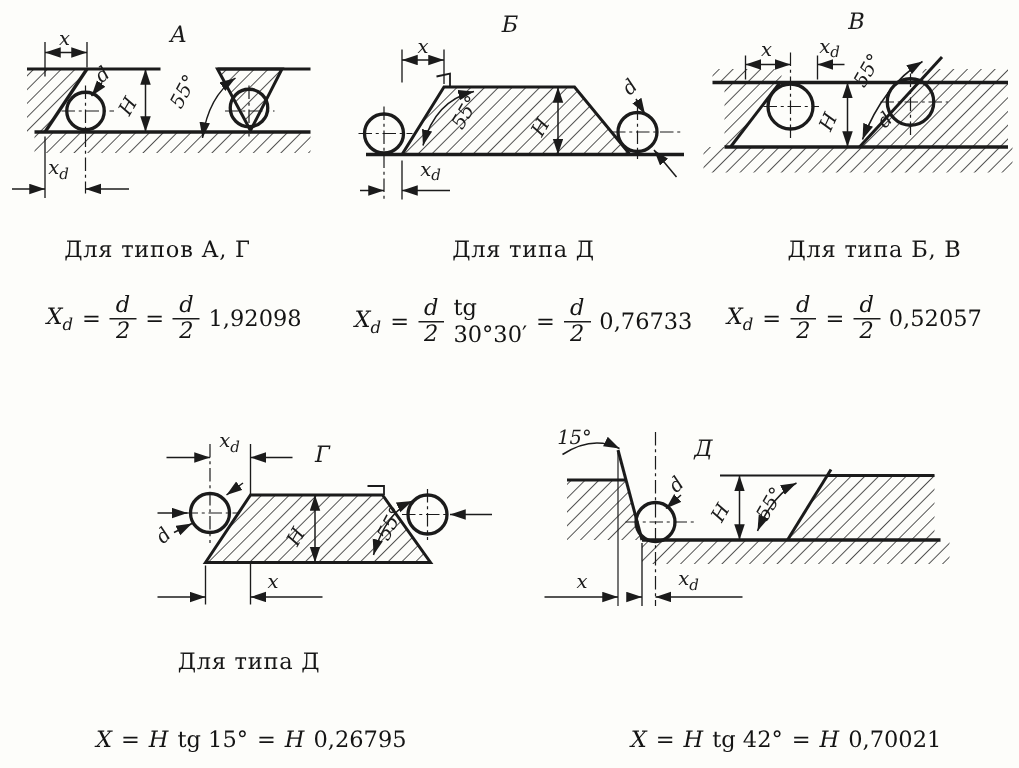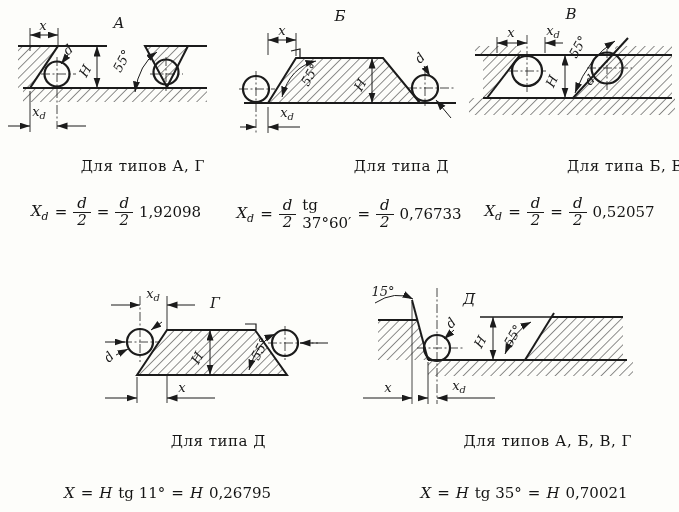--- a/index.html
+++ b/index.html
@@ -2,21 +2,21 @@
 <html><head>
 <meta charset="utf-8">
 <style>
   html,body{margin:0;padding:0;background:#e8e8e8;}
   #page{position:relative;width:679px;height:512px;background:#fdfdfa;overflow:hidden;
         font-family:"DejaVu Serif","Liberation Serif",serif;color:#1b1b1b;}
   svg{position:absolute;overflow:visible;}
   svg text{font-family:"DejaVu Serif","Liberation Serif",serif;font-style:italic;
            font-size:13px;fill:#1b1b1b;}
   svg text.ttl{font-size:15px;}
-  .caption{position:absolute;text-align:right;font-size:15px;letter-spacing:.5px;
+  .caption{position:absolute;text-align:center;font-size:15px;letter-spacing:.5px;
            color:#161616;}
   .formula{position:absolute;display:flex;align-items:center;justify-content:center;
            gap:6px;font-size:15px;font-style:italic;color:#141414;}
   .formula .eq,.formula .op,.formula .res{font-style:normal;}
   .formula sub{font-size:11px;font-style:italic;}
   .frac{display:inline-flex;flex-direction:column;align-items:center;line-height:1.05;
         font-style:italic;}
   .frac .num{border-bottom:1.4px solid #1b1b1b;padding:0 4px;}
 </style>
 </head>
@@ -209,21 +209,21 @@
       </span>
     <span class="res">1,92098</span>
   </div>
   <div class="formula" style="left:238px;top:196px;width:222px">
     <span><span>X</span><sub>d</sub></span>
     <span class="eq">=</span>
     <span class="frac">
         <span class="num">d</span>
         <span class="den">2</span>
       </span>
-    <span class="op">tg 37°60′</span>
+    <span class="op">tg 30°30′</span>
     <span class="eq">=</span>
     <span class="frac">
         <span class="num">d</span>
         <span class="den">2</span>
       </span>
     <span class="res">0,76733</span>
   </div>
   <div class="formula" style="left:460px;top:196px;width:219px">
     <span><span>X</span><sub>d</sub></span>
     <span class="eq">=</span>
@@ -344,34 +344,33 @@
       <line x1="73" y1="90" x2="73" y2="132" stroke-width="0.9"></line>
       <line x1="8" y1="126" x2="57" y2="126" stroke-width="1" marker-end="url(#aD)"></line>
       <line x1="65" y1="126" x2="73" y2="126" stroke-width="1" marker-end="url(#aD)"></line>
       <line x1="140" y1="126" x2="82" y2="126" stroke-width="1" marker-end="url(#aD)"></line>
     </g>
     <text x="33" y="120" text-anchor="middle">x</text>
     <text x="104" y="118" text-anchor="middle"><tspan>x</tspan><tspan dy="3" font-size="10">d</tspan></text>
   </svg>
 
   <div class="caption" style="left:66px;top:432px;width:200px">Для типа Д</div>
-  <div class="caption" style="left:412px;top:432px;width:220px">Для типов А, Б, В, Г</div>
 
   <div class="formula" style="left:60px;top:484px;width:215px">
     <span>X</span>
     <span class="eq">=</span>
     <span>H</span>
-    <span class="op">tg 11°</span>
+    <span class="op">tg 15°</span>
     <span class="eq">=</span>
     <span>H</span>
     <span class="res">0,26795</span>
   </div>
   <div class="formula" style="left:414px;top:484px;width:220px">
     <span>X</span>
     <span class="eq">=</span>
     <span>H</span>
-    <span class="op">tg 35°</span>
+    <span class="op">tg 42°</span>
     <span class="eq">=</span>
     <span>H</span>
     <span class="res">0,70021</span>
   </div>
 
 </div>
 
 </body></html>

